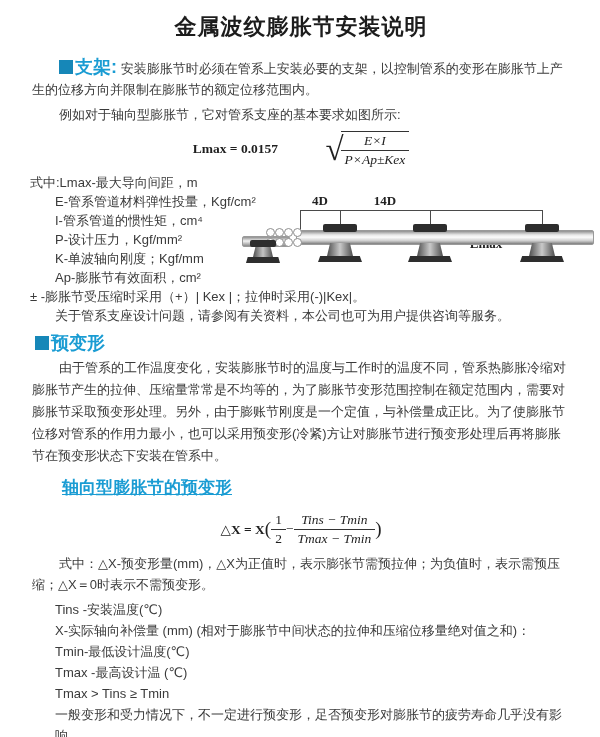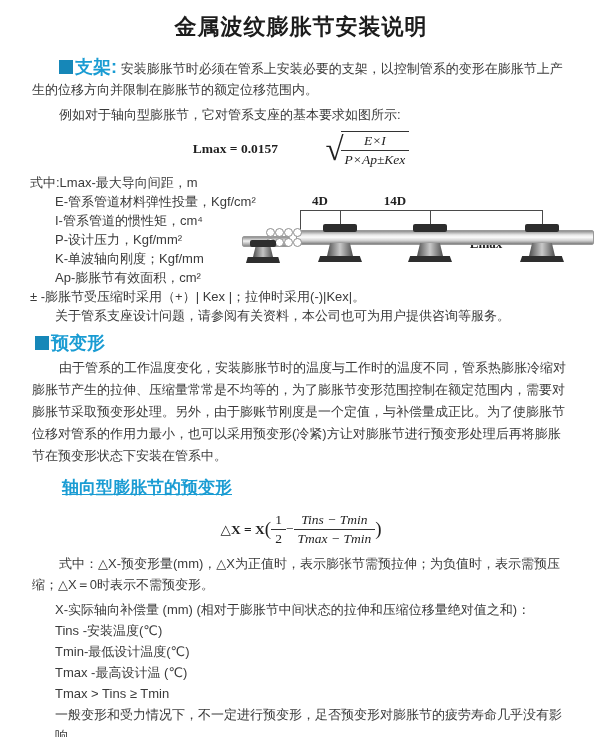--- a/index.html
+++ b/index.html
@@ -118,38 +118,38 @@
     <span class="frac it">
         <span class="num">Tins − Tmin</span>
         <span class="den">Tmax − Tmin</span>
       </span>
       <span class="paren">)</span>
   </div>
 
   <p class="indent">式中：△X-预变形量(mm)，△X为正值时，表示膨张节需预拉伸；为负值时，表示需预压缩；△X＝0时表示不需预变形。</p>
 
   <div class="defs2">
+    <div class="di">Tins -安装温度(℃)</div>
     <div class="di">X-实际轴向补偿量 (mm) (相对于膨胀节中间状态的拉伸和压缩位移量绝对值之和)：</div>
-    <div class="di">Tins -安装温度(℃)</div>
     <div class="di">Tmin-最低设计温度(℃)</div>
     <div class="di">Tmax -最高设计温 (℃)</div>
     <div class="di">Tmax &gt; Tins ≥ Tmin</div>
     <div class="di">一般变形和受力情况下，不一定进行预变形，足否预变形对膨胀节的疲劳寿命几乎没有影响。</div>
   </div>
 
 </div>
 
 <div class="diagram">
   <div class="dim-line"></div>
   <div class="tick" style="left:60px;"></div>
   <div class="tick" style="left:100px;"></div>
   <div class="tick" style="left:190px;"></div>
   <div class="tick" style="left:302px;"></div>
   <span class="dim-label" style="left:80px;">4D</span>
-  <span class="dim-label" style="left:155px;">14D</span>
+  <span class="dim-label" style="left:145px;">14D</span>
   <span class="dim-label" style="left:246px;margin-top:43px;">Lmax</span>
 
   <div class="pipe-stub"></div>
   <div class="pipe-main"></div>
 
   <div class="coil" style="left:26px;top:36px;"></div>
   <div class="coil" style="left:35px;top:36px;"></div>
   <div class="coil" style="left:44px;top:36px;"></div>
   <div class="coil" style="left:53px;top:36px;"></div>
   <div class="coil" style="left:26px;top:46px;"></div>

